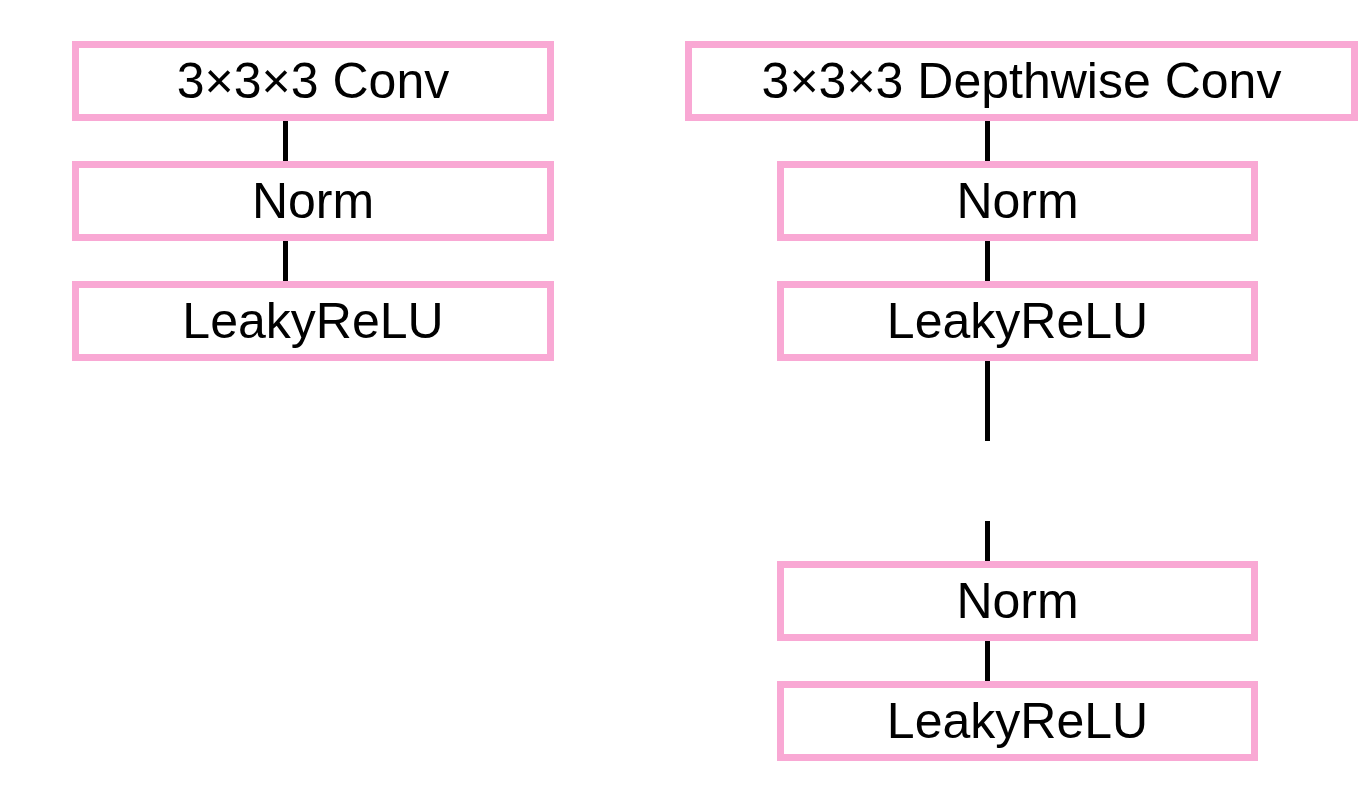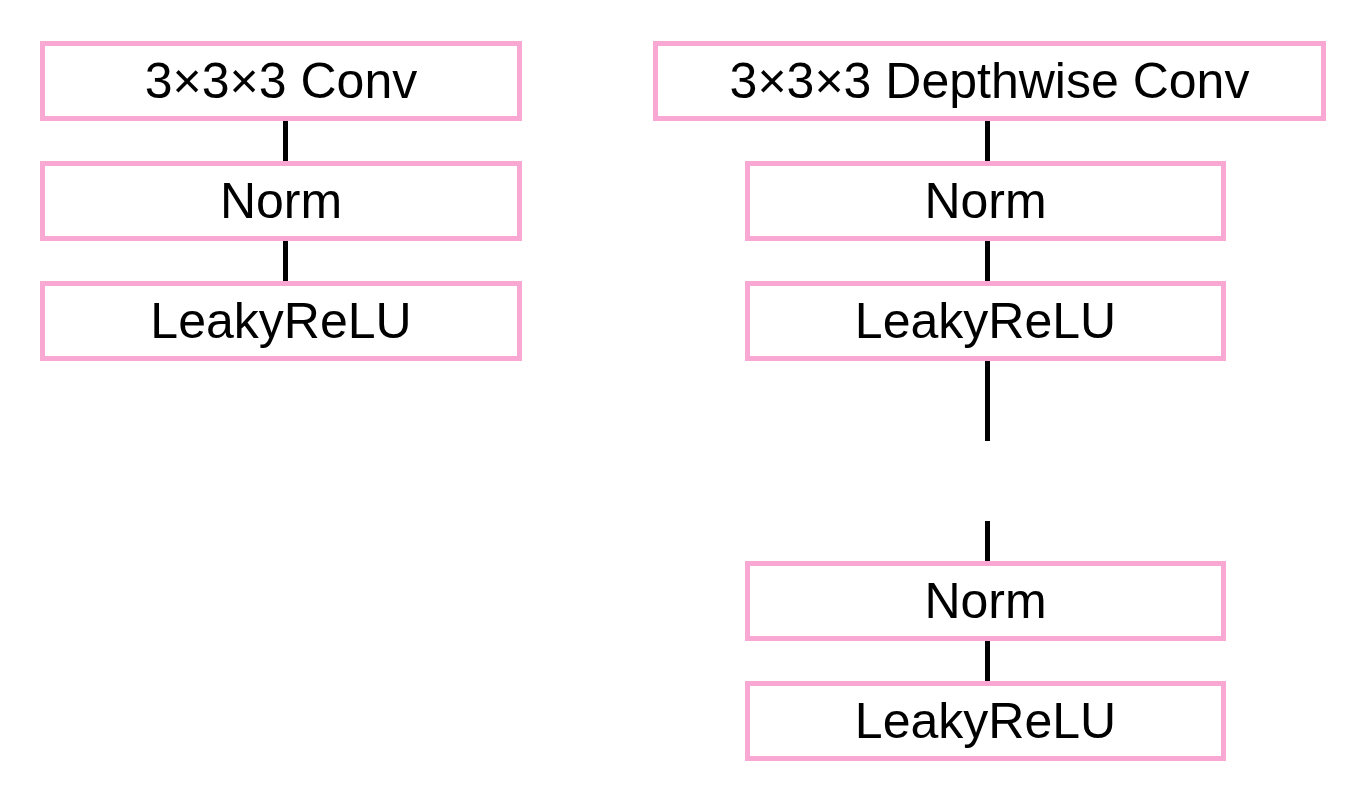--- a/index.html
+++ b/index.html
@@ -12,29 +12,30 @@
     width: 1368px;
     height: 804px;
     background: #ffffff;
     font-family: "Liberation Sans", sans-serif;
     overflow: hidden;
   }
   .node {
     position: absolute;
     box-sizing: border-box;
     height: 80px;
-    border: 5px solid #f9a8d4;
+    border: 7px solid #f9a8d4;
     background: #ffffff;
     color: #000000;
     display: flex;
     align-items: center;
     justify-content: center;
     font-size: 50px;
     line-height: 1;
     white-space: nowrap;
+    margin-left: 32px;
   }
   
   .col-left    { left: 40px;  width: 482px; }
   .col-r-wide  { left: 653px; width: 673px; }
   .col-r-narrow{ left: 745px; width: 481px; }
   
   .row1 { top: 41px; }
   .row2 { top: 161px; }
   .row3 { top: 281px; }
   .row4 { top: 441px; }

